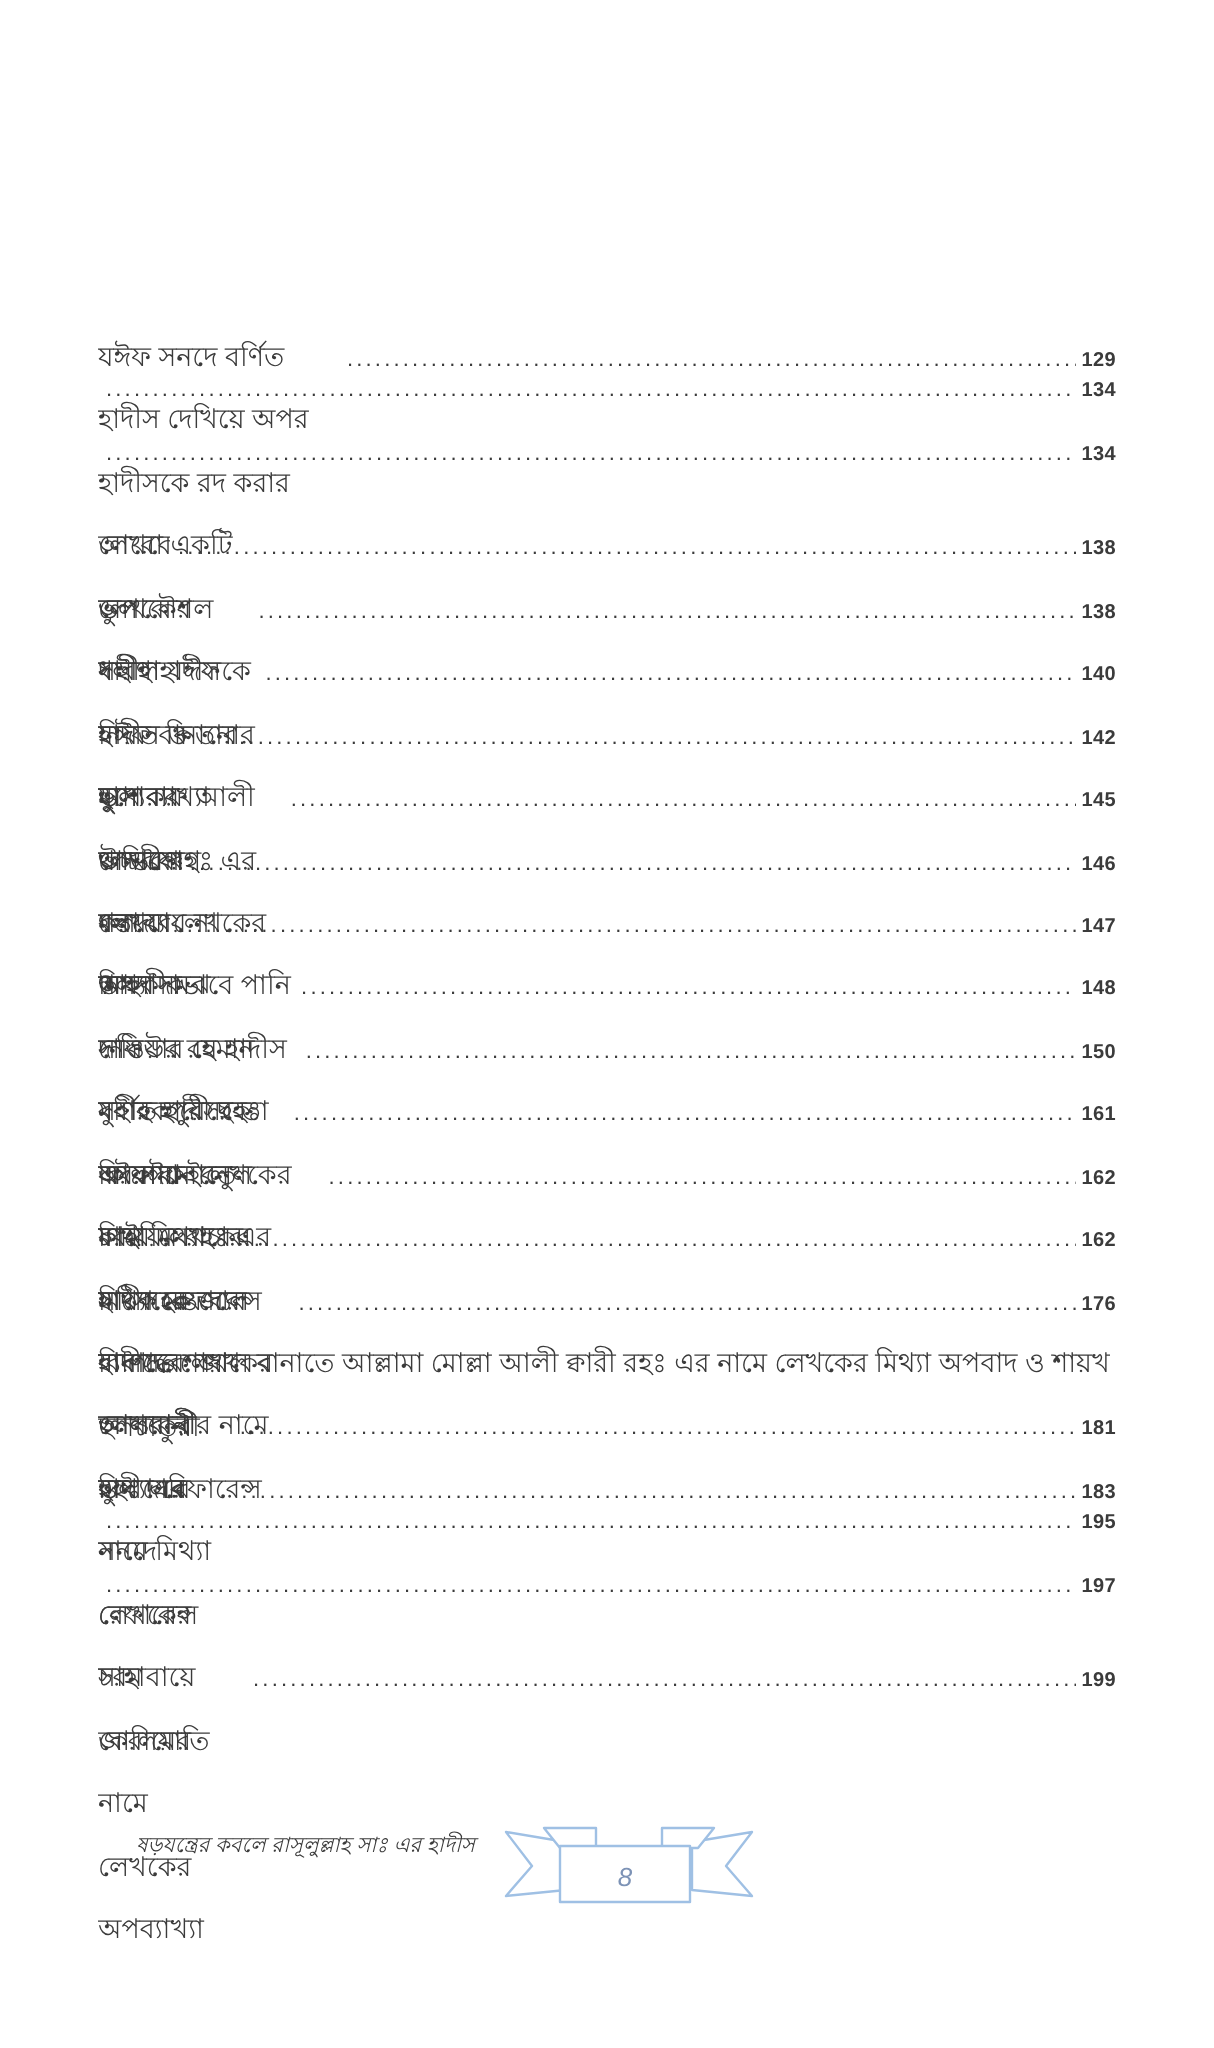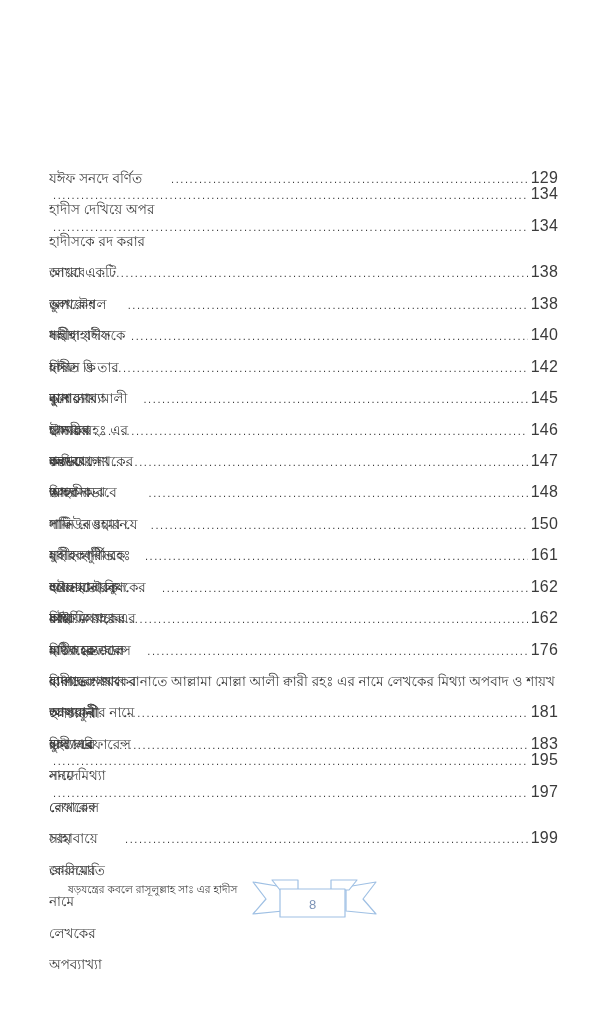--- a/index.html
+++ b/index.html
@@ -42,29 +42,29 @@
   }
   .dots::after{
     content:"..........................................................................................................................................................................................................................................................................................";
     font-size:11px;
     letter-spacing:1.6px;
     color:var(--text,#3b3b3b);
     white-space:nowrap;
   }
   .num{
     flex:0 0 auto;
-    font-size:16px;
-    font-weight:400;
+    font-size:10px;
+    font-weight:700;
     letter-spacing:0.2px;
   }
 
   
   .footer{
     position:absolute;
-    left:0;right:0;top:871px;height:60px;
+    left:0;right:0;top:905px;height:60px;font-style:italic;
   }
   .footer-title{
     position:absolute;
     left:68px;top:11px;
     font-size:10.5px;
     line-height:14px;
     font-weight:500;
     color:var(--text,#3b3b3b);
   }
   .ribbon{

